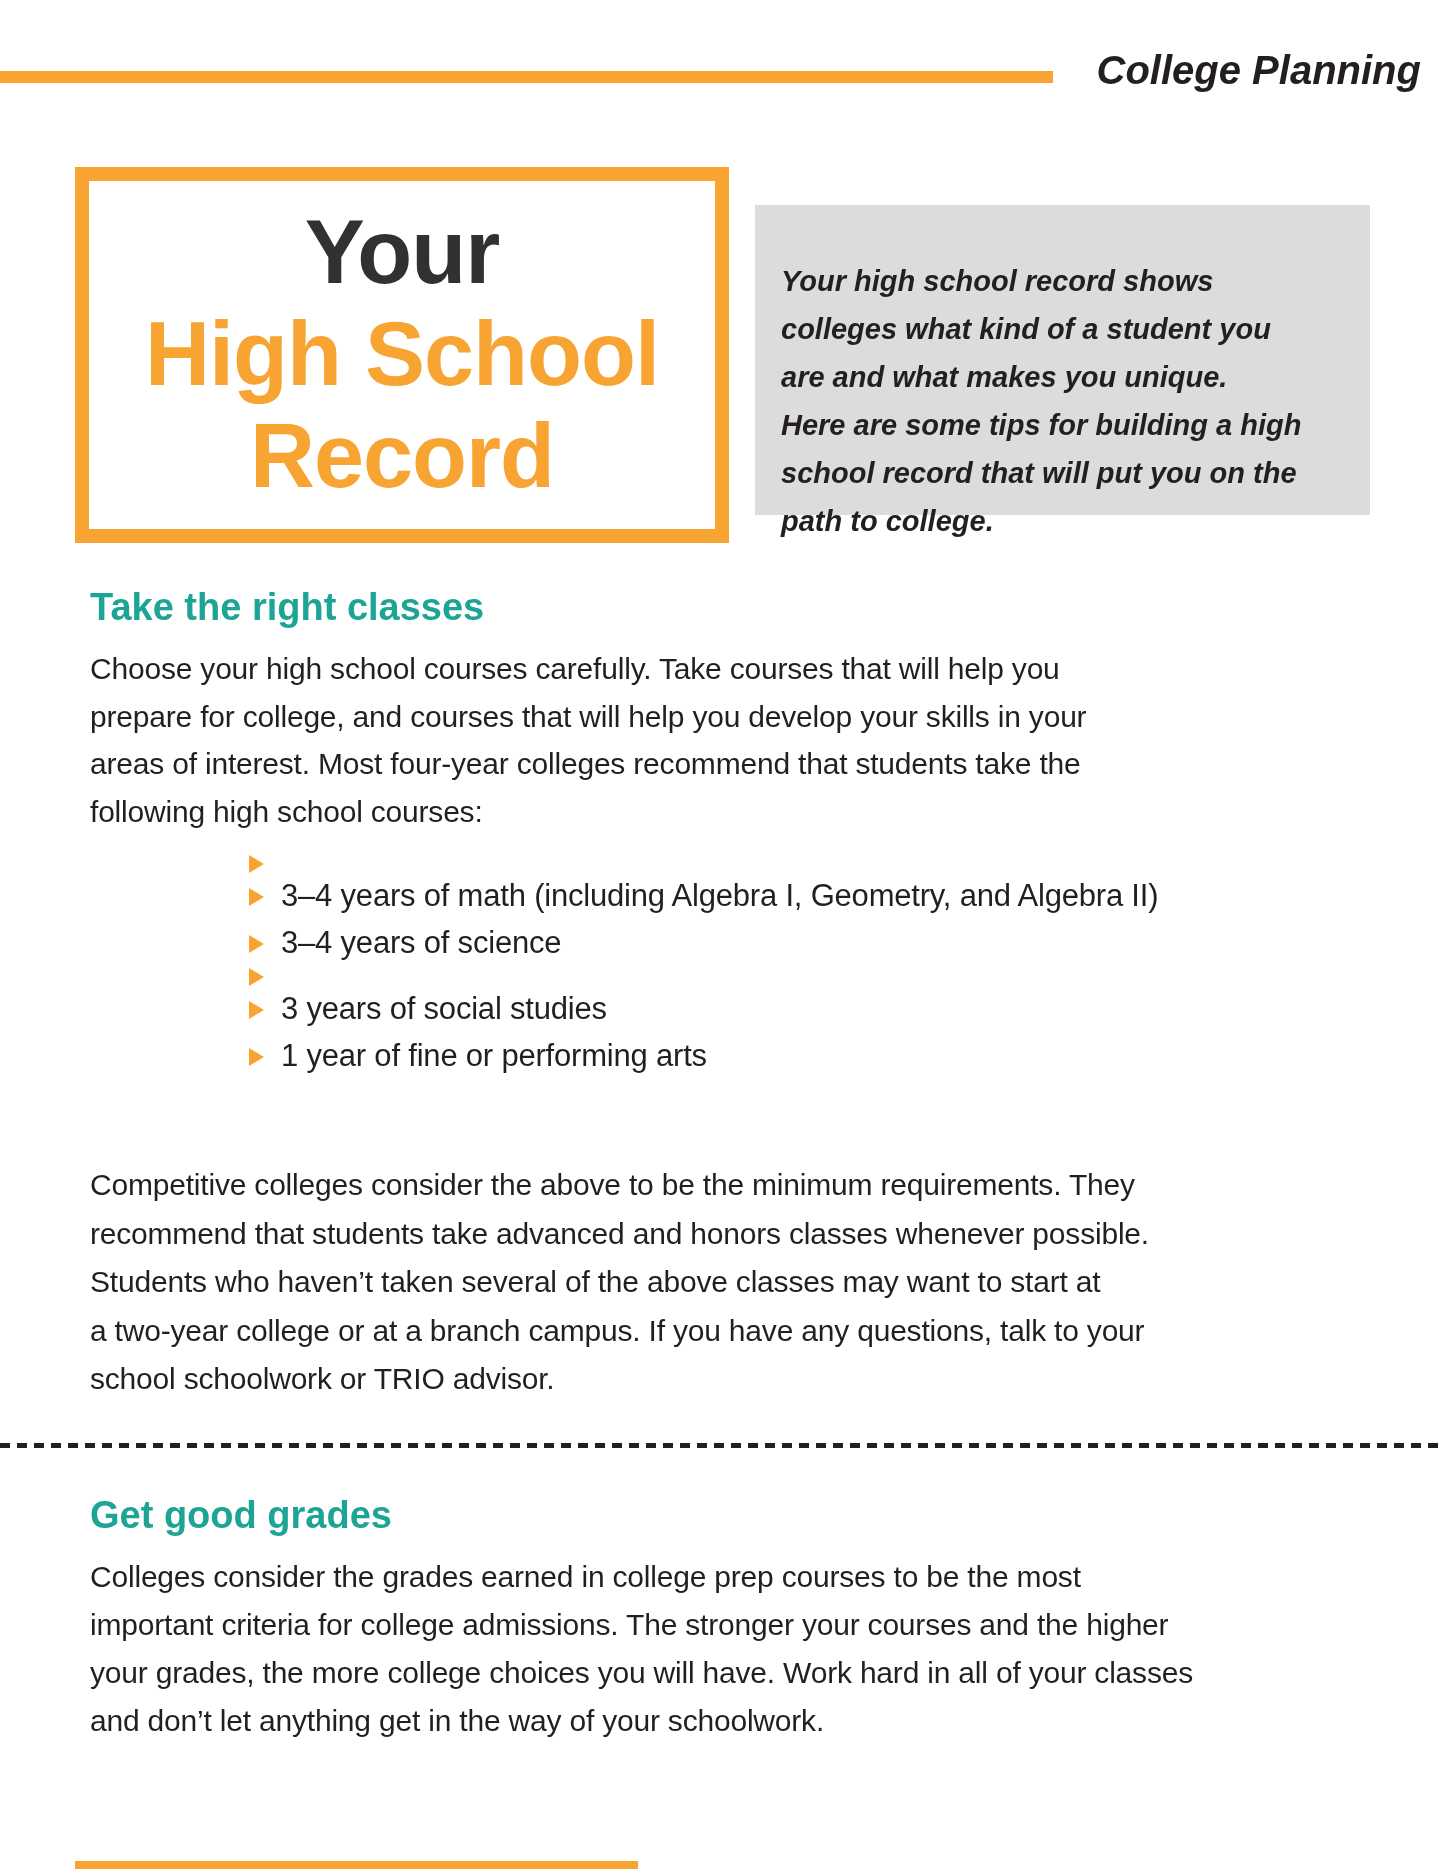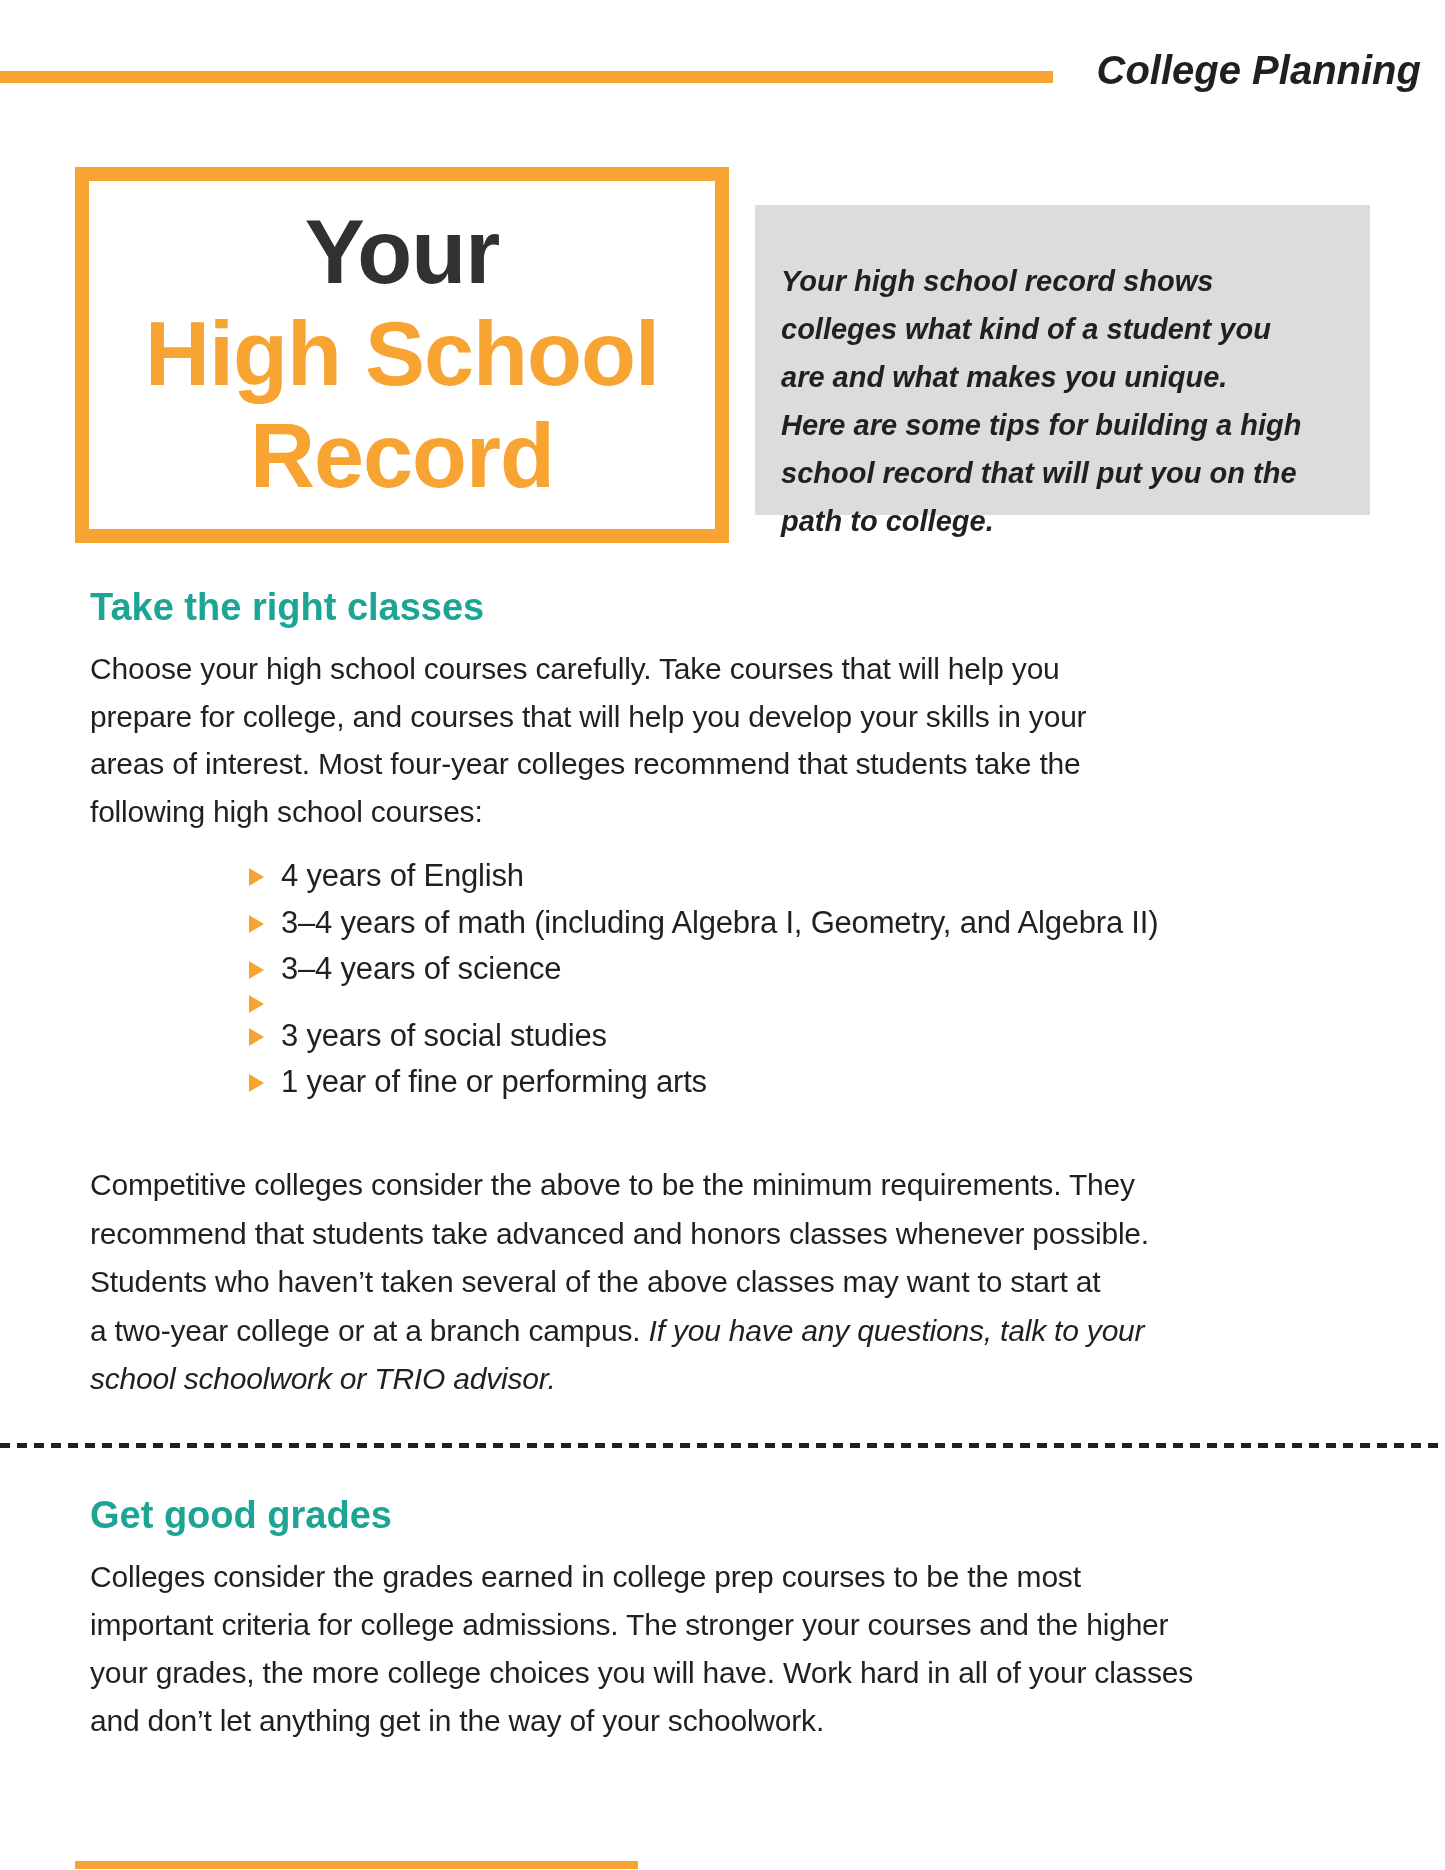--- a/index.html
+++ b/index.html
@@ -49,21 +49,21 @@
   #heading-1{top:588px;}
   #heading-2{top:1496px;}
   .body-block{
     position:absolute;left:90px;width:1320px;
     font-size:30px;line-height:47.5px;color:var(--ink);
     letter-spacing:-0.2px;
   }
   #paragraph-1{top:645px;}
   #paragraph-2{top:1161px;line-height:48.5px;}
   #paragraph-3{top:1553px;line-height:48px;}
-  .it{font-style:italic;}
+  .it{}
   .bullet-list{
     position:absolute;left:249px;top:853px;width:1150px;
     font-size:31px;line-height:46.5px;color:var(--ink);
     letter-spacing:-0.2px;
   }
   .bullet-row{display:flex;align-items:center;}
   .tri{
     display:inline-block;width:0;height:0;flex:0 0 auto;
     border-left:15px solid var(--orange);
     border-top:9px solid transparent;
@@ -108,21 +108,20 @@
 <div class="body-block" id="paragraph-1">
     <div>Choose your high school courses carefully. Take courses that will help you</div>
     <div>prepare for college, and courses that will help you develop your skills in your</div>
     <div>areas of interest. Most four-year colleges recommend that students take the</div>
     <div>following high school courses:</div>
   </div>
 
 <div class="bullet-list">
     <div class="bullet-row">
       <span class="tri"></span>
-      <span>4 years of English</span>
     </div>
     <div class="bullet-row">
       <span class="tri"></span>
       <span>3–4 years of math (including Algebra I, Geometry, and Algebra II)</span>
     </div>
     <div class="bullet-row">
       <span class="tri"></span>
       <span>3–4 years of science</span>
     </div>
     <div class="bullet-row">

